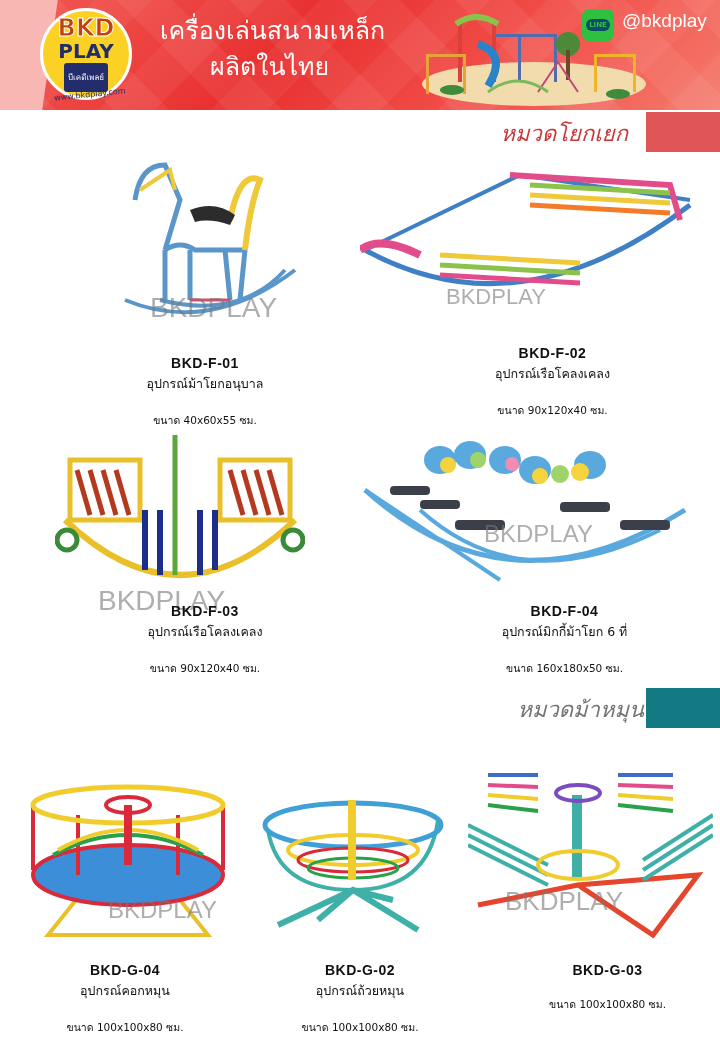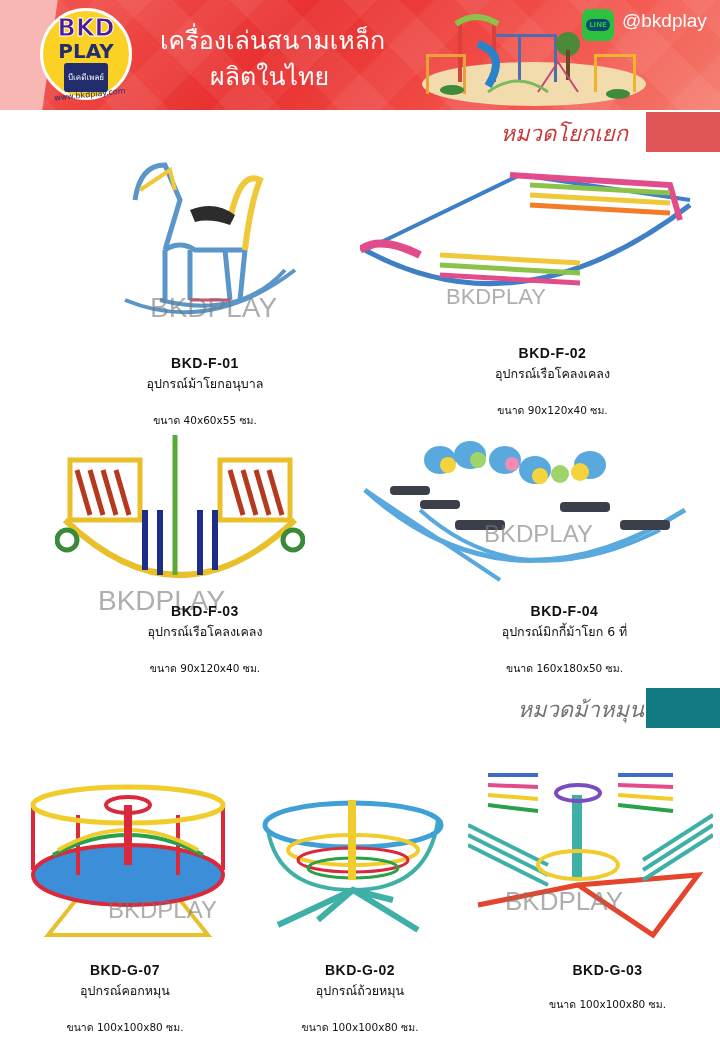--- a/index.html
+++ b/index.html
@@ -6,25 +6,25 @@
   body { width: 720px; height: 1040px; background: #ffffff; font-family: "DejaVu Sans", sans-serif; position: relative; overflow: hidden; }
   .banner { position: absolute; left: 0; top: 0; width: 720px; height: 110px; overflow: hidden;
     background: linear-gradient(135deg, #f25a55 0%, #e8302f 40%, #f2504a 70%, #f47a6c 100%); }
   .banner::before { content: ""; position: absolute; inset: 0;
     background:
       repeating-linear-gradient(45deg, rgba(255,255,255,0.06) 0 40px, rgba(0,0,0,0.0) 40px 80px),
       repeating-linear-gradient(-45deg, rgba(255,255,255,0.05) 0 40px, rgba(0,0,0,0.0) 40px 80px); }
   .banner .pink-band { position: absolute; left: -10px; top: 0; width: 60px; height: 110px; background: #f8b7b2; transform: skewX(-8deg); }
   .logo { position: absolute; left: 40px; top: 8px; width: 92px; height: 92px; border-radius: 50%; background: #fbd125;
     border: 3px solid #ffffff; display: flex; flex-direction: column; align-items: center; justify-content: center; }
-  .logo .bkd { font-family: "DejaVu Sans", sans-serif; font-weight: bold; font-size: 24px; color: #4c1d95; line-height: 24px; -webkit-text-stroke: 1px #ffffff; }
+  .logo .bkd { font-family: "DejaVu Sans", sans-serif; font-weight: bold; font-size: 24px; color: #c2410c; line-height: 24px; -webkit-text-stroke: 1px #ffffff; }
   .logo .play { font-family: "DejaVu Sans", sans-serif; font-weight: bold; font-size: 20px; color: #232d6b; line-height: 22px; }
   .logo .thai { font-size: 8px; color: #fff; background: #232d6b; padding: 8px 4px; border-radius: 3px; margin-top: 1px; }
   .logo-url { position: absolute; left: 54px; top: 90px; font-size: 8px; color: #232d6b; transform: rotate(-6deg); }
-  .banner-title { position: absolute; left: 160px; top: 22px; color: #ffffff; font-size: 25px; line-height: 36px; font-family: Liberation Sans, sans-serif; }
+  .banner-title { position: absolute; left: 160px; top: 13px; color: #ffffff; font-size: 25px; line-height: 36px; font-family: Liberation Serif, serif; }
   .banner-title .l2 { padding-left: 50px; }
   .playground { position: absolute; left: 418px; top: 14px; width: 232px; height: 92px; }
   .line-badge { position: absolute; left: 582px; top: 9px; width: 32px; height: 32px; border-radius: 7px; background: #2ec13f;
     display: flex; align-items: center; justify-content: center; }
   .line-badge span { background: #0c4a6e; color: #2ec13f; font-size: 7px; font-weight: bold; border-radius: 8px; padding: 2px 3px; }
   .line-handle { position: absolute; left: 622px; top: 10px; color: #ffffff; font-size: 19px; font-family: "Liberation Sans", sans-serif; }
   .sec-title { font-style: italic; font-size: 22px; font-family: "DejaVu Sans", sans-serif; }
   .sec-block { position: absolute; }
   .sec1-title { position: absolute; right: 92px; top: 116px; color: #c8383a; margin-left: 28px; }
   .sec1-block { left: 646px; top: 112px; width: 74px; height: 40px; background: #e05556; }
@@ -238,21 +238,21 @@
       <line x1="245" y1="60" x2="175" y2="105"></line>
       <line x1="245" y1="70" x2="175" y2="115"></line>
   </g>
   <rect x="104" y="30" width="10" height="85" fill="#3fb0a8"></rect>
   <ellipse cx="110" cy="28" rx="22" ry="8" fill="none" stroke="#7a4cc0" stroke-width="4"></ellipse>
   <ellipse cx="110" cy="100" rx="40" ry="14" fill="none" stroke="#f0cd2d" stroke-width="4"></ellipse>
 </svg>
 <div class="watermark" style="left:505px;top:886px;font-size:26px;">BKDPLAY</div>
 
 <div class="product" style="left:45px;top:962px;width:160px;">
-  <div class="code">BKD-G-07</div>
+  <div class="code">BKD-G-04</div>
   <div class="name">อุปกรณ์คอกหมุน</div>
   <div class="size">ขนาด 100x100x80 ซม.</div>
 </div>
 <div class="product" style="left:280px;top:962px;width:160px;">
   <div class="code">BKD-G-02</div>
   <div class="name">อุปกรณ์ถ้วยหมุน</div>
   <div class="size">ขนาด 100x100x80 ซม.</div>
 </div>
 <div class="product" style="left:520px;top:962px;width:175px;">
   <div class="code">BKD-G-03</div>

